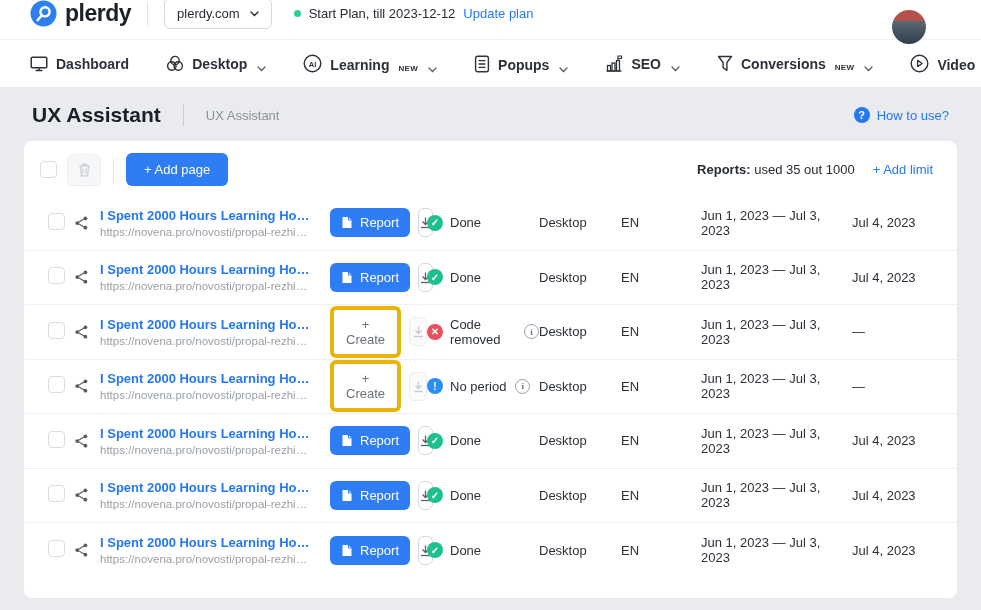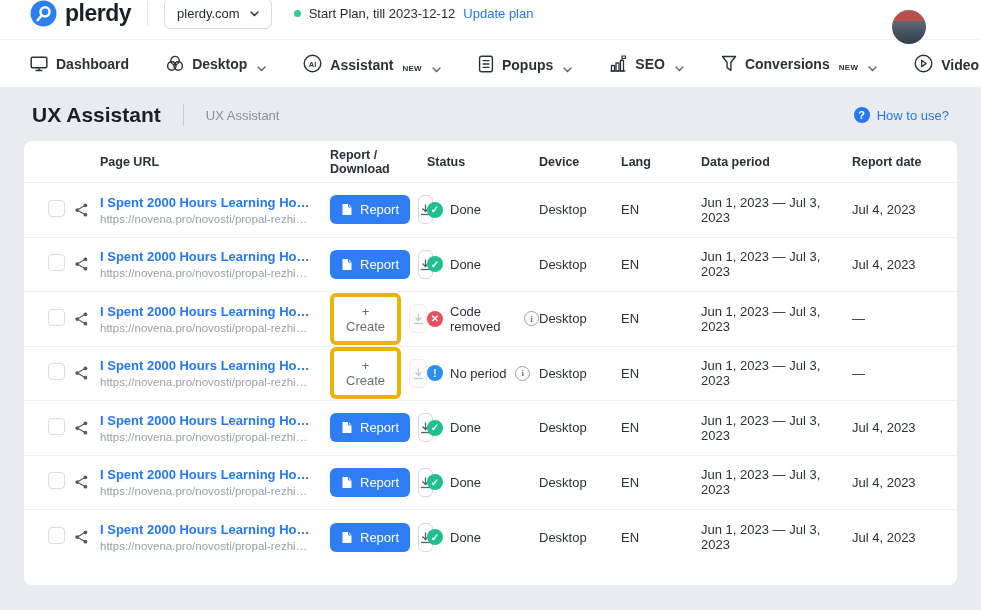--- a/index.html
+++ b/index.html
@@ -140,21 +140,21 @@
     <span>Desktop</span>
     <svg class="chev" width="9" height="6" viewBox="0 0 9 6">
       <path d="M1 1 L4.5 4.5 L8 1" fill="none" stroke="#555c66" stroke-width="1.3" stroke-linecap="round"></path>
     </svg>
   </div>
   <div class="nav-item">
     <svg width="19" height="19" viewBox="0 0 19 19">
       <circle cx="9.5" cy="9.5" r="8.3" fill="none" stroke="#2b3039" stroke-width="1.4"></circle>
       <text x="9.5" y="12.5" text-anchor="middle" font-size="7.5" font-weight="700" fill="#2b3039" font-family="Liberation Sans, sans-serif">AI</text>
     </svg>
-    <span>Assistant</span>
+    <span>Learning</span>
     <span class="nav-new">NEW</span>
     <svg class="chev" width="9" height="6" viewBox="0 0 9 6">
       <path d="M1 1 L4.5 4.5 L8 1" fill="none" stroke="#555c66" stroke-width="1.3" stroke-linecap="round"></path>
     </svg>
   </div>
   <div class="nav-item">
     <svg width="16" height="18" viewBox="0 0 16 18">
       <rect x="1.6" y="1.2" width="12.8" height="15.6" rx="2" fill="none" stroke="#2b3039" stroke-width="1.4"></rect>
       <path d="M4.6 5.6 h6.8 M4.6 9 h6.8 M4.6 12.4 h6.8" stroke="#2b3039" stroke-width="1.3"></path>
     </svg>
@@ -202,32 +202,38 @@
   <span class="title-sep"></span>
   <span class="breadcrumb">UX Assistant</span>
   <div class="howto">
     <span class="q-icon">?</span>
     <a class="link">How to use?</a>
   </div>
 </div>
 
 <div class="card">
 
-
-  <div class="grid-row thead">
-    <div></div>
-      <div></div>
-    <div>Page URL</div>
-    <div>Report / Download</div>
-    <div>Status</div>
-    <div>Device</div>
-    <div>Lang</div>
-    <div>Data period</div>
-    <div>Report date</div>
-  </div>
+  <div class="toolbar">
+    <span class="checkbox"></span>
+    <button class="trash-btn">
+      <svg width="13" height="14" viewBox="0 0 13 14">
+        <path d="M1 3 h11 M4.5 3 V1.4 h4 V3 M2.6 3 l0.7 9.8 h6.4 L10.4 3 M5 5.5 v5 M8 5.5 v5" fill="none" stroke="#c6cbd2" stroke-width="1.2"></path>
+      </svg>
+    </button>
+    <span class="tb-div"></span>
+    <button class="btn-primary">+ Add page</button>
+    <div class="toolbar-right">
+      <span>
+        <span class="reports-label">Reports:</span>
+        <span>used 35 out 1000</span>
+      </span>
+      <a class="link">+ Add limit</a>
+    </div>
+  </div>
+
 
   <div id="table-body">
   <div class="grid-row trow">
     <div><span class="checkbox"></span></div>
     <div class="c-share">
       <svg width="15" height="16" viewBox="0 0 16 16">
         <circle cx="12.2" cy="3" r="2" fill="#555c66"></circle>
         <circle cx="3.4" cy="8" r="2" fill="#555c66"></circle>
         <circle cx="12.2" cy="13" r="2" fill="#555c66"></circle>
         <path d="M3.4 8 L12.2 3 M3.4 8 L12.2 13" stroke="#555c66" stroke-width="1.2"></path>

